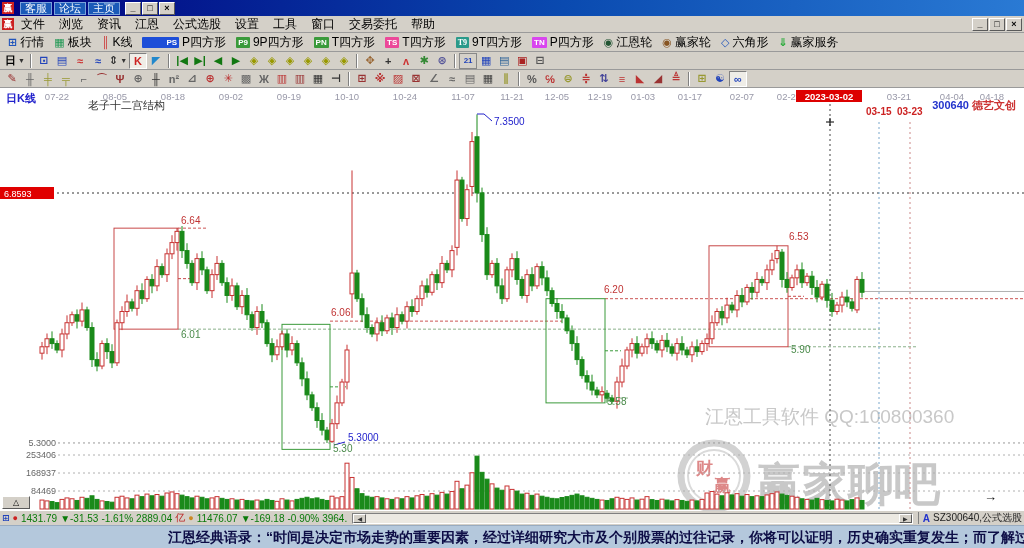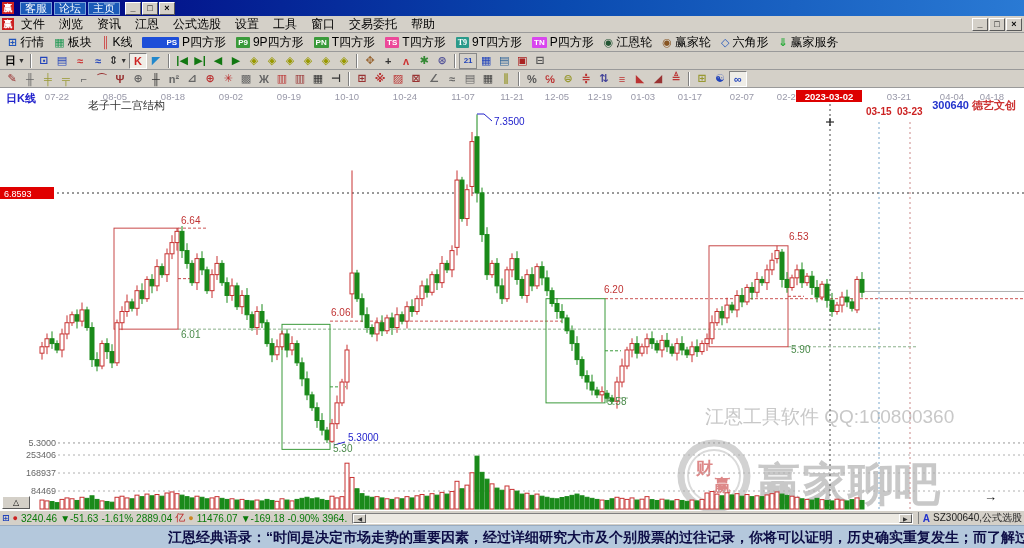--- a/index.html
+++ b/index.html
@@ -931,22 +931,22 @@
         <text x="88" y="21" font-size="11" fill="#333">老子十二宫结构</text>
         <text x="1016" y="21" font-size="11" font-weight="bold" text-anchor="end"><tspan fill="#2233cc">300640 </tspan><tspan fill="#cc3333">德艺文创</tspan></text>
         <text x="984" y="413" font-size="13" fill="#111">→</text>
       </svg>
     <div class="tri-btn">△</div>
   </div>
 
   <div class="statusbar">
     <span class="sb-ico" style="color:#2244bb">⊞</span>
     <span class="sb-ico" style="color:#cc2222">●</span>
-    <span class="sb-green">3240.46</span>
-    <span class="sb-green">▼-51.63</span>
+    <span class="sb-green">1431.79</span>
+    <span class="sb-green">▼-31.53</span>
     <span class="sb-green">-1.61%</span>
     <span class="sb-green">2889.04</span>
     <span class="sb-red">亿</span>
     <span class="sb-ico" style="color:#cc8822">●</span>
     <span class="sb-green">11476.07</span>
     <span class="sb-green">▼-169.18</span>
     <span class="sb-green">-0.90%</span>
     <span class="sb-green">3964.</span>
     <span class="sb-scroll">
       <span class="sb-arrow">◀</span>

